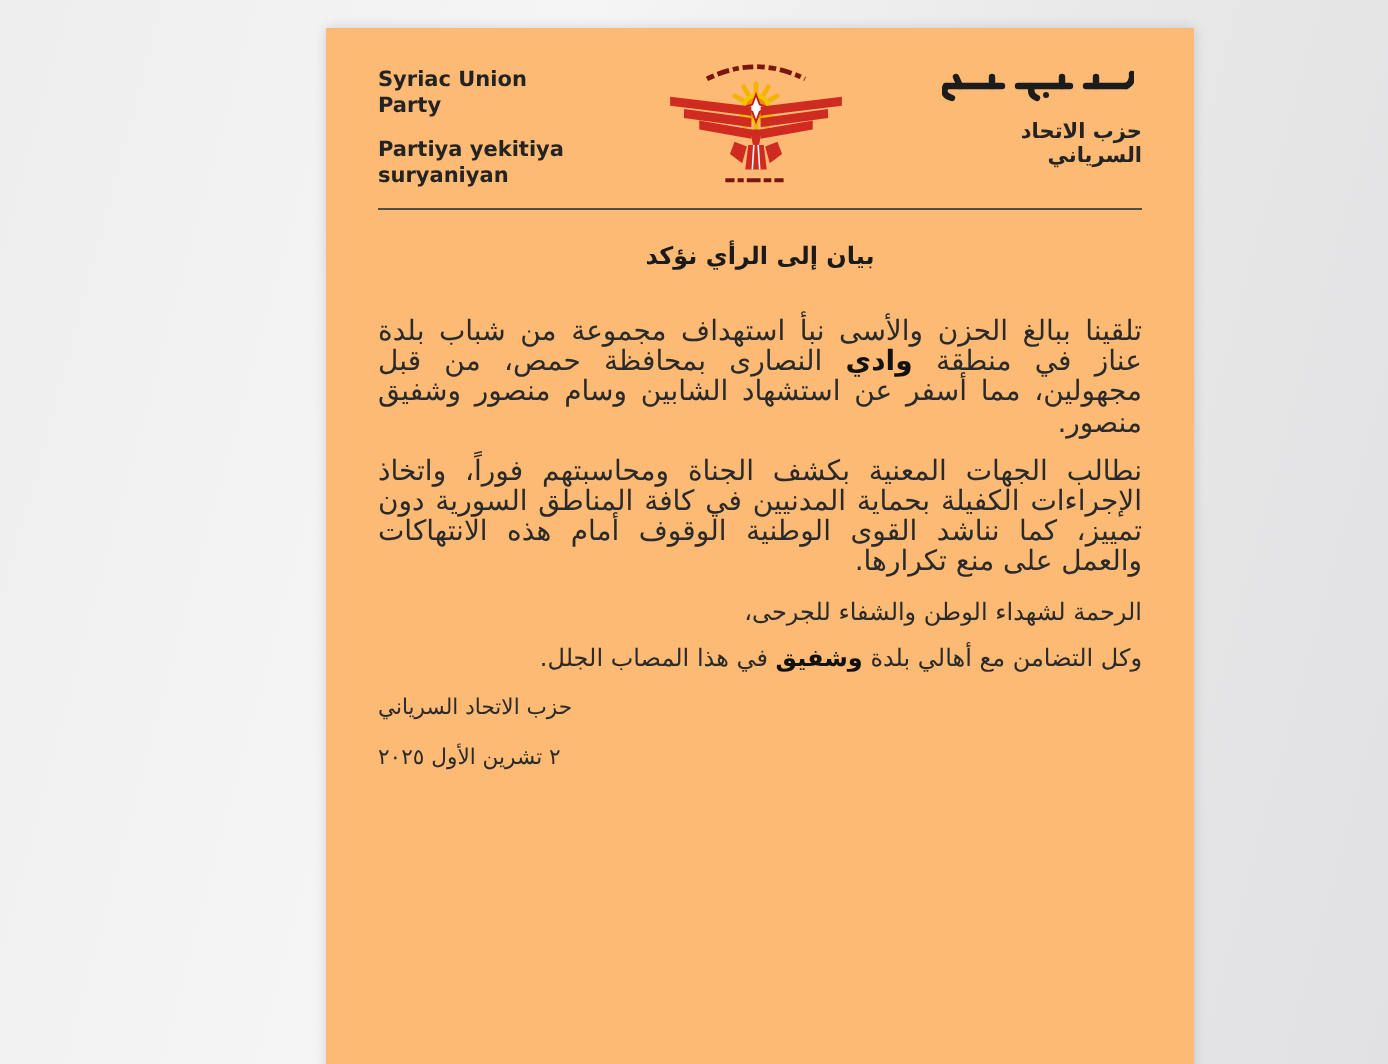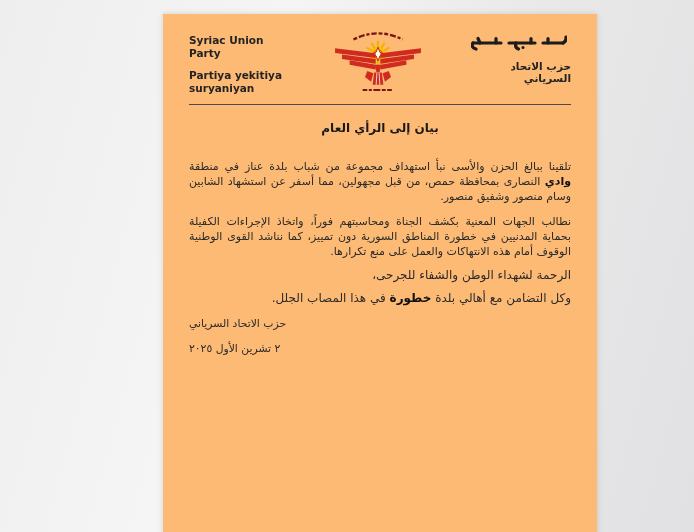--- a/index.html
+++ b/index.html
@@ -24,21 +24,21 @@
   .mh-right .syriac{display:block;margin-bottom:9px;}
   .mh-right .ar-name{font-size:10.5px;font-weight:bold;color:#232323;direction:rtl;}
   .rule{border:none;border-top:1.5px solid #4c4c4c;margin:8px 0 0 0;}
   
   .doc-title{
     text-align:center;font-weight:bold;font-size:12px;color:#1a1a1a;
     direction:rtl;margin:16px 0 24px 0;
   }
   .doc-par{
     direction:rtl;text-align:justify;text-align-last:right;
-    font-size:11px;line-height:15.2px;color:#2a2a2a;
+    font-size:14px;line-height:15.2px;color:#2a2a2a;
     margin:0 0 9px 0;
   }
   .doc-line{
     direction:rtl;text-align:right;font-size:12px;line-height:15.2px;
     color:#2a2a2a;margin:0 0 8px 0;
   }
   b.inb{font-weight:bold;color:#111;}
   .signature{margin-top:10px;direction:rtl;text-align:left;font-size:10.8px;color:#2a2a2a;}
   .signature .sig-party{margin-bottom:12px;}
   .signature .sig-date{direction:rtl;}
@@ -117,32 +117,32 @@
               <path d="M9,9 l-2,-4.5"></path>
           </g>
           <circle cx="52" cy="13.5" r="1.5" fill="#1c1c1c"></circle>
         </svg>
         <div class="ar-name">حزب الاتحاد السرياني</div>
       </div>
     </div>
 
     <hr class="rule">
 
-    <div class="doc-title">بيان إلى الرأي العام</div>
+    <div class="doc-title">بيان إلى الرأي نؤكد</div>
 
     <p class="doc-par"><span>تلقينا ببالغ الحزن والأسى نبأ استهداف مجموعة من شباب بلدة عناز في منطقة </span><b class="inb">وادي</b><span> النصارى بمحافظة حمص، من قبل مجهولين، مما أسفر عن استشهاد الشابين وسام منصور وشفيق منصور.</span></p>
 
 
 
 
-    <p class="doc-par">نطالب الجهات المعنية بكشف الجناة ومحاسبتهم فوراً، واتخاذ الإجراءات الكفيلة بحماية المدنيين في خطورة المناطق السورية دون تمييز، كما نناشد القوى الوطنية الوقوف أمام هذه الانتهاكات والعمل على منع تكرارها.</p>
+    <p class="doc-par">نطالب الجهات المعنية بكشف الجناة ومحاسبتهم فوراً، واتخاذ الإجراءات الكفيلة بحماية المدنيين في كافة المناطق السورية دون تمييز، كما نناشد القوى الوطنية الوقوف أمام هذه الانتهاكات والعمل على منع تكرارها.</p>
 
     <p class="doc-line">الرحمة لشهداء الوطن والشفاء للجرحى،</p>
 
-    <p class="doc-line"><span>وكل التضامن مع أهالي بلدة </span><b class="inb">خطورة</b><span> في هذا المصاب الجلل.</span></p>
+    <p class="doc-line"><span>وكل التضامن مع أهالي بلدة </span><b class="inb">وشفيق</b><span> في هذا المصاب الجلل.</span></p>
 
     <div class="signature">
       <div class="sig-party">حزب الاتحاد السرياني</div>
       <div class="sig-date">٢ تشرين الأول ٢٠٢٥</div>
     </div>
 
   </div>
 </div>
 
 </body></html>

